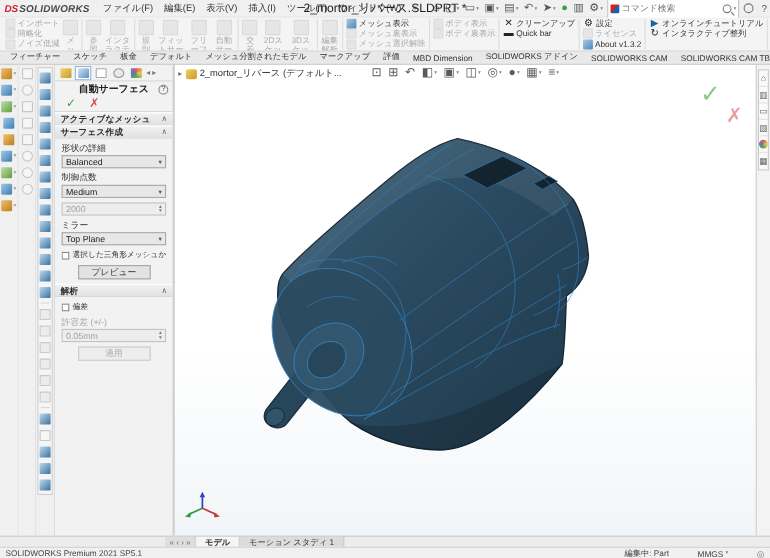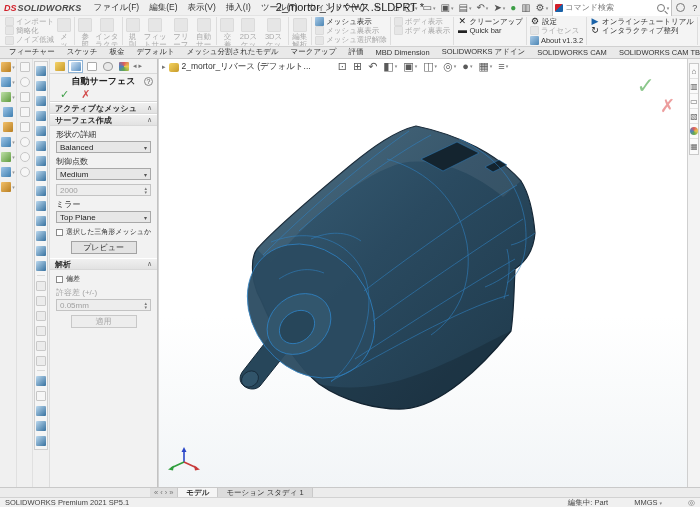--- a/index.html
+++ b/index.html
@@ -110,21 +110,21 @@
   .tpb{height:15px;display:flex;align-items:center;justify-content:center;font-size:8px;color:#666;border-bottom:1px solid #e0e0e0}
   .tpb:last-child{border-bottom:none}
   .tpb .ball{width:8px;height:8px;border-radius:50%;background:conic-gradient(#e05b5b,#e8c94f,#62a84f,#4f7fc0,#e05b5b)}
 
   
   #mtabs{position:absolute;left:0;right:0;bottom:10px;height:10px;background:#ececec;border-top:1px solid #c9c9c9;display:flex;align-items:stretch;font-size:7.5px}
   #mtabs .nav{display:flex;align-items:center;gap:2px;background:#dedede;border-right:1px solid #c9c9c9;padding:0 4px;margin-left:150px;color:#777}
   .mtab{display:flex;align-items:flex-start;padding:0 8px;border-right:1px solid #c9c9c9;background:#dcdcdc;color:#333}
   .mtab.active{background:#f5f5f5;font-weight:bold}
   #sbar{position:absolute;left:0;right:0;bottom:0;height:10px;background:#f0f0f0;border-top:1px solid #d2d2d2;display:flex;align-items:center;padding:0 5px;font-size:7.5px;color:#444}
-  #sbar .right{margin-left:auto;display:flex;align-items:center;gap:26px}
+  #sbar .right{margin-left:auto;display:flex;align-items:flex-end;gap:26px}
   #sbar .units{display:flex;align-items:center;gap:2px}
   #sbar .dd{font-size:5px;color:#888}
   #sbar .tag{color:#777;font-size:8px}
 </style>
 </head>
 <body>
 
 <div id="menubar">
   <div class="logo">
     <span class="logo-mark">DS</span>

